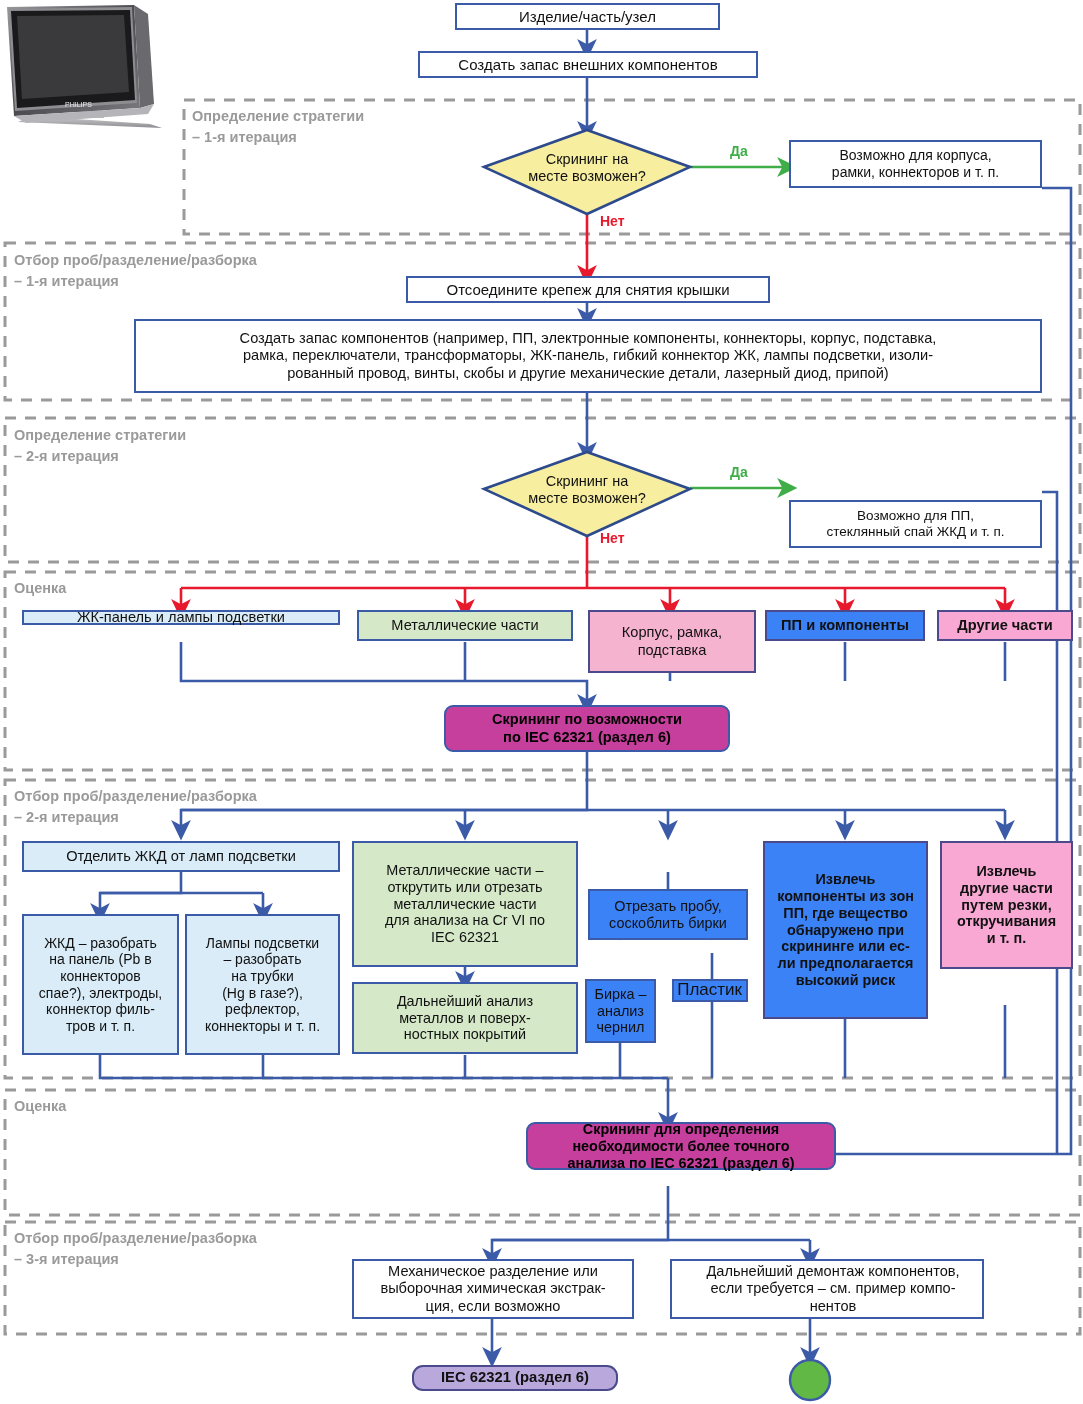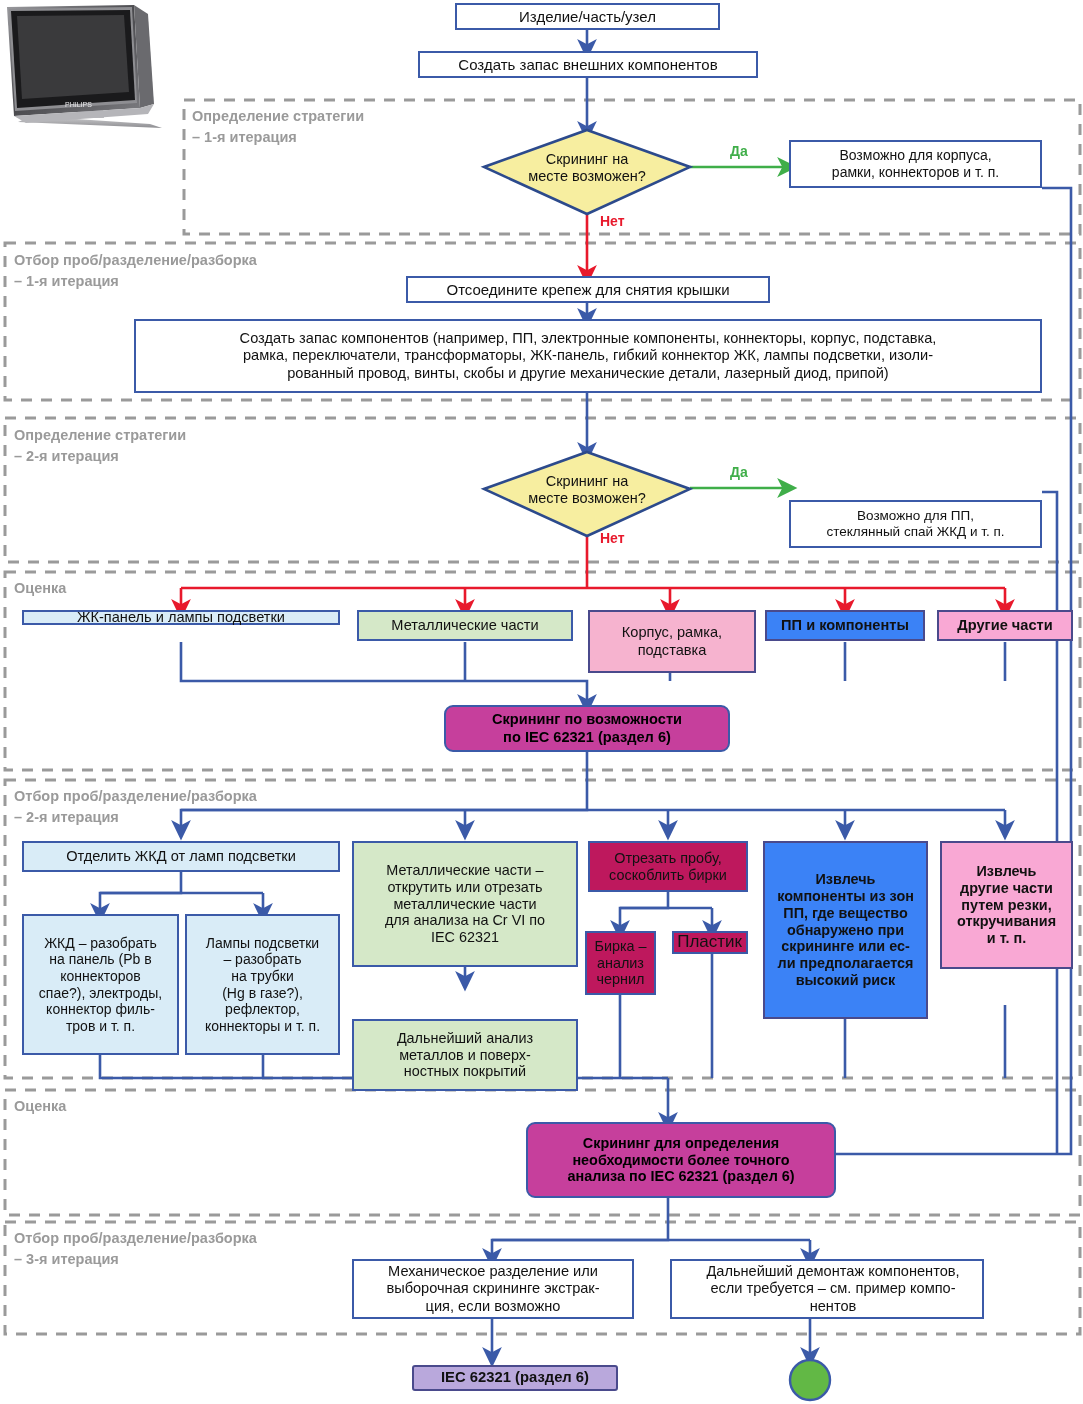--- a/index.html
+++ b/index.html
@@ -6,27 +6,27 @@
   html,body{margin:0;padding:0;background:#ffffff;}
   body{font-family:"Liberation Sans","DejaVu Sans",sans-serif;}
   #page{position:relative;width:1083px;height:1404px;background:#fff;overflow:hidden;}
   svg{position:absolute;left:0;top:0;}
   .node{position:absolute;box-sizing:border-box;display:flex;align-items:center;justify-content:center;
         text-align:center;border:2px solid #3b5aa8;color:#111;line-height:1.18;}
   .node span{display:block;padding:0 4px;}
   .plain{background:#ffffff;}
   .blue{background:#d9ecf7;}
   .green{background:#d5e8c8;}
-  .pink{background:#be185d;}
+  .pink{background:#3b82f6;margin-top:48px;}
   .yellow{background:#3b82f6;border-color:#4a4a8c;}
   .lgreen{background:#f9a8d4;border-color:#4a4a8c;}
   .pinkhdr{background:#f6b3cf;border-color:#4a4a8c;}
   .magenta{background:#c7399c;background:#c4399b;border:2px solid #3b5aa8;border-radius:9px;
            background:#c63f9c;color:#000;font-weight:bold;}
-  .lilac{background:#b9a8dc;border:2px solid #4a4a8c;border-radius:3px;font-weight:bold;}
+  .lilac{background:#b9a8dc;border:2px solid #4a4a8c;border-radius:11px;font-weight:bold;}
   .dlabel{position:absolute;display:flex;align-items:center;justify-content:center;text-align:center;
           line-height:1.2;color:#111;}
   .grplabel{position:absolute;color:#9a9a9a;font-weight:bold;font-size:14.5px;line-height:1.45;}
   .edgelabel{position:absolute;font-weight:bold;font-size:14px;}
   .yes{color:#3fae49;}
   .no{color:#e8192c;}
   .tv{position:absolute;left:2px;top:4px;width:174px;height:128px;}
 </style>
 </head>
 <body>
@@ -294,21 +294,21 @@
   <div class="node green" style="left:352px;top:841px;width:226px;height:126px;font-size:14.4px;">
     <div>
       <div>Металлические части –</div>
       <div>открутить или отрезать</div>
       <div>металлические части</div>
       <div>для анализа на Cr VI по</div>
       <div>IEC 62321</div>
     </div>
   </div>
 
-  <div class="node green" style="left:352px;top:1019px;width:226px;height:72px;font-size:14.4px;">
+  <div class="node green" style="left:352px;top:982px;width:226px;height:72px;font-size:14.4px;">
     <div>
       <div>Дальнейший анализ</div>
       <div>металлов и поверх-</div>
       <div>ностных покрытий</div>
     </div>
   </div>
 
   <div class="node pink" style="left:588px;top:841px;width:160px;height:51px;font-size:14.4px;">
     <div>
       <div>Отрезать пробу,</div>
@@ -343,32 +343,32 @@
   <div class="node lgreen" style="left:940px;top:841px;width:133px;height:128px;font-size:14.4px;font-weight:bold;">
     <div>
       <div>Извлечь</div>
       <div>другие части</div>
       <div>путем резки,</div>
       <div>откручивания</div>
       <div>и т. п.</div>
     </div>
   </div>
 
-  <div class="node magenta" style="left:526px;top:1122px;width:310px;height:76px;font-size:14.4px;">
+  <div class="node magenta" style="left:526px;top:1122px;width:310px;height:48px;font-size:14.4px;">
     <div>
       <div>Скрининг для определения</div>
       <div>необходимости более точного</div>
       <div>анализа по IEC 62321 (раздел 6)</div>
     </div>
   </div>
 
   <div class="node plain" style="left:352px;top:1259px;width:282px;height:60px;font-size:14.6px;">
     <div>
       <div>Механическое разделение или</div>
-      <div>выборочная скрининге экстрак-</div>
+      <div>выборочная химическая экстрак-</div>
       <div>ция, если возможно</div>
     </div>
   </div>
 
   <div class="node plain" style="left:670px;top:1259px;width:314px;height:60px;font-size:14.6px;padding-left:12px;">
     <div>
       <div>Дальнейший демонтаж компонентов,</div>
       <div>если требуется – см. пример компо-</div>
       <div>нентов</div>
     </div>

